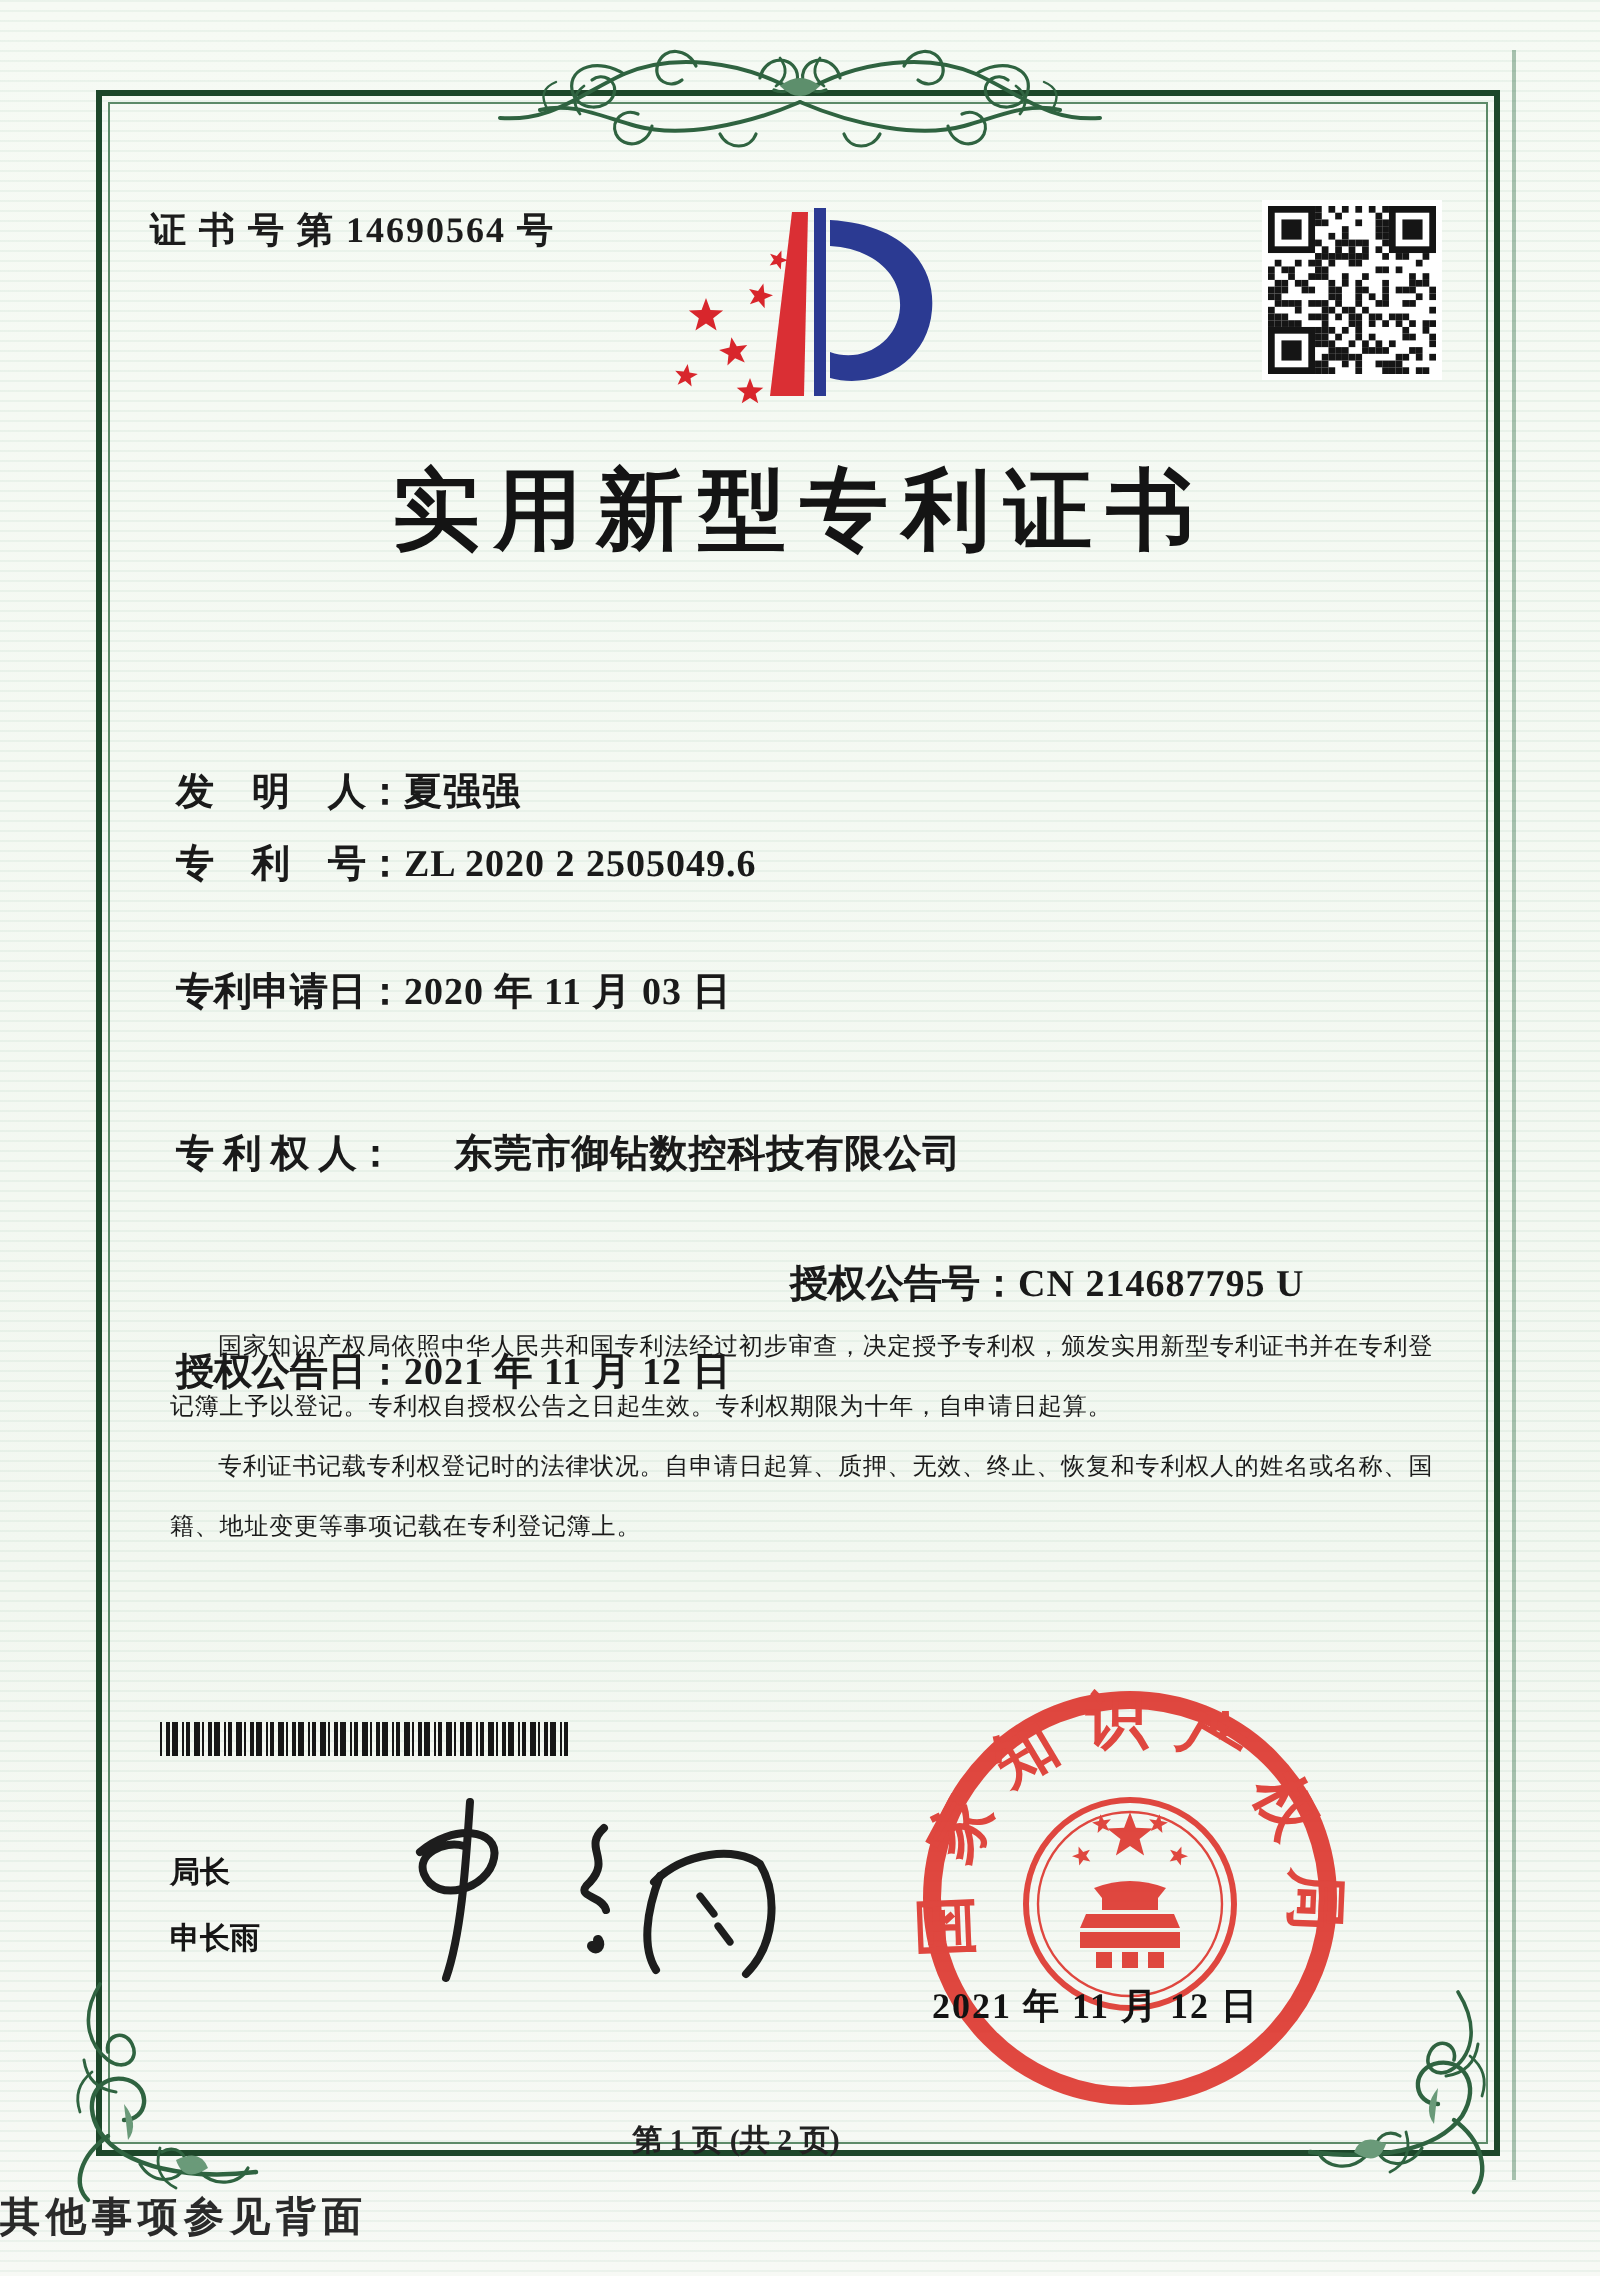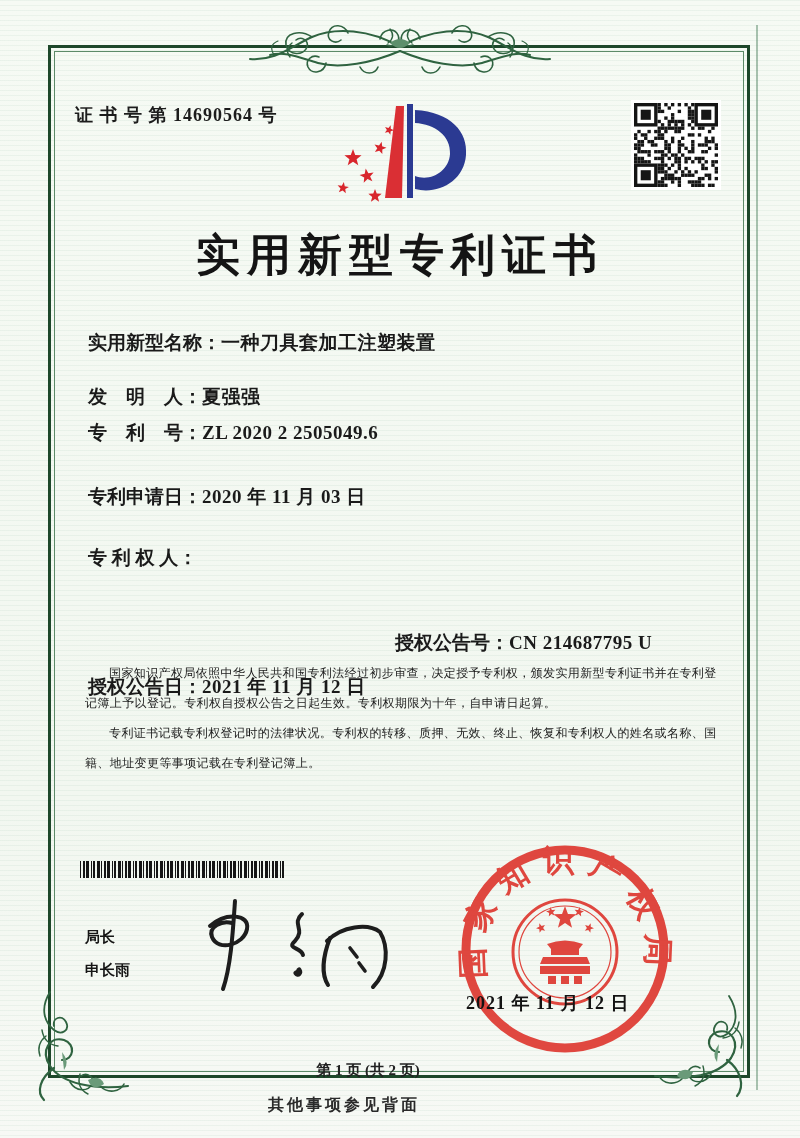--- a/index.html
+++ b/index.html
@@ -33,34 +33,34 @@
     position:absolute;left:0;top:226px;width:800px;text-align:center;
     font-size:44px;font-weight:bold;color:#141414;letter-spacing:7px;margin:0;
   }
   .field-row{position:absolute;left:88px;display:flex;font-size:19px;font-weight:600;color:#1a1a1a;line-height:29px;}
   .field-label{white-space:nowrap;}
   .field-value{letter-spacing:.5px;}
   .row-name{top:328px;}
   .row-inventor{top:382px;}
   .row-patno{top:418px;}
   .row-filing{top:482px;}
-  .row-patentee{top:543px;gap:30px;}
+  .row-patentee{top:563px;gap:30px;}
   .row-address{top:579px;width:626px;}
   .row-address .field-value{flex:1;}
   .row-grant{top:628px;margin-top:44px;}
   .row-grant2{top:628px;left:395px;}
   .body-text{position:absolute;left:85px;top:658px;width:632px;color:#1b1b1b;}
   .body-text p{margin:0;font-size:12px;line-height:30px;text-indent:2em;letter-spacing:.4px;}
   .barcode{position:absolute;left:80px;top:861px;width:205px;height:17px;}
   .signer{position:absolute;left:85px;top:921px;font-size:15px;font-weight:bold;color:#161616;line-height:33px;}
   .signature{position:absolute;left:182px;top:886px;width:215px;height:115px;}
   .seal{position:absolute;left:452px;top:836px;width:226px;height:226px;}
   .seal-date{position:absolute;left:466px;top:991px;font-size:18px;font-weight:bold;color:#131313;letter-spacing:1px;}
   .page-num{position:absolute;left:0;top:1061px;width:736px;text-align:center;font-size:15px;font-weight:600;color:#222;}
-  .back-note{position:absolute;left:0;top:1095px;width:688px;text-align:center;font-size:16px;font-weight:600;color:#2a2a2a;letter-spacing:3px;}
+  .back-note{position:absolute;left:0;top:1095px;width:688px;font-size:20px;font-weight:600;color:#2a2a2a;letter-spacing:3px;}
   svg{display:block;}
 </style>
 </head>
 <body>
 
 <div class="page">
 
   <div class="frame">
     <div class="frame-inner"></div>
   </div>
@@ -354,51 +354,48 @@
       <rect x="68" y="96" width="4" height="4" fill="#151515"></rect>
       <rect x="72" y="96" width="4" height="4" fill="#151515"></rect>
       <rect x="76" y="96" width="4" height="4" fill="#151515"></rect>
       <rect x="80" y="96" width="4" height="4" fill="#151515"></rect>
       <rect x="88" y="96" width="4" height="4" fill="#151515"></rect>
       <rect x="92" y="96" width="4" height="4" fill="#151515"></rect>
     </svg>
 
   <h1 class="title">实用新型专利证书</h1>
 
-  <div class="field-row row-name">
-    <span class="field-label">实用新型名称：</span>
-    <span class="field-value">一种刀具套加工注塑装置</span>
-  </div>
   <div class="field-row row-inventor">
     <span class="field-label">发　明　人：</span>
     <span class="field-value">夏强强</span>
   </div>
   <div class="field-row row-patno">
     <span class="field-label">专　利　号：</span>
     <span class="field-value">ZL 2020 2 2505049.6</span>
   </div>
   <div class="field-row row-filing">
     <span class="field-label">专利申请日：</span>
     <span class="field-value">2020 年 11 月 03 日</span>
   </div>
   <div class="field-row row-patentee">
     <span class="field-label">专 利 权 人：</span>
+    <span class="field-value">东莞市御钻数控科技有限公司</span>
   </div>
   <div class="field-row row-grant">
     <span class="field-label">授权公告日：</span>
     <span class="field-value">2021 年 11 月 12 日</span>
   </div>
   <div class="field-row row-grant2">
     <span class="field-label">授权公告号：</span>
     <span class="field-value">CN 214687795 U</span>
   </div>
 
   <div class="body-text">
     <p>国家知识产权局依照中华人民共和国专利法经过初步审查，决定授予专利权，颁发实用新型专利证书并在专利登记簿上予以登记。专利权自授权公告之日起生效。专利权期限为十年，自申请日起算。</p>
-    <p>专利证书记载专利权登记时的法律状况。专利权的转移、质押、无效、终止、恢复和专利权人的姓名或名称、国籍、地址变更等事项记载在专利登记簿上。</p>
+    <p>专利证书记载专利权登记时的法律状况。自申请日起算、质押、无效、终止、恢复和专利权人的姓名或名称、国籍、地址变更等事项记载在专利登记簿上。</p>
   </div>
 
   <svg id="barcode" class="barcode" viewBox="0 0 205 17" preserveAspectRatio="none">
       <rect x="0" y="0" width="1" height="17" fill="#161616"></rect>
       <rect x="3" y="0" width="2" height="17" fill="#161616"></rect>
       <rect x="6" y="0" width="3" height="17" fill="#161616"></rect>
       <rect x="11" y="0" width="1" height="17" fill="#161616"></rect>
       <rect x="13" y="0" width="2" height="17" fill="#161616"></rect>
       <rect x="17" y="0" width="3" height="17" fill="#161616"></rect>
       <rect x="21" y="0" width="1" height="17" fill="#161616"></rect>

